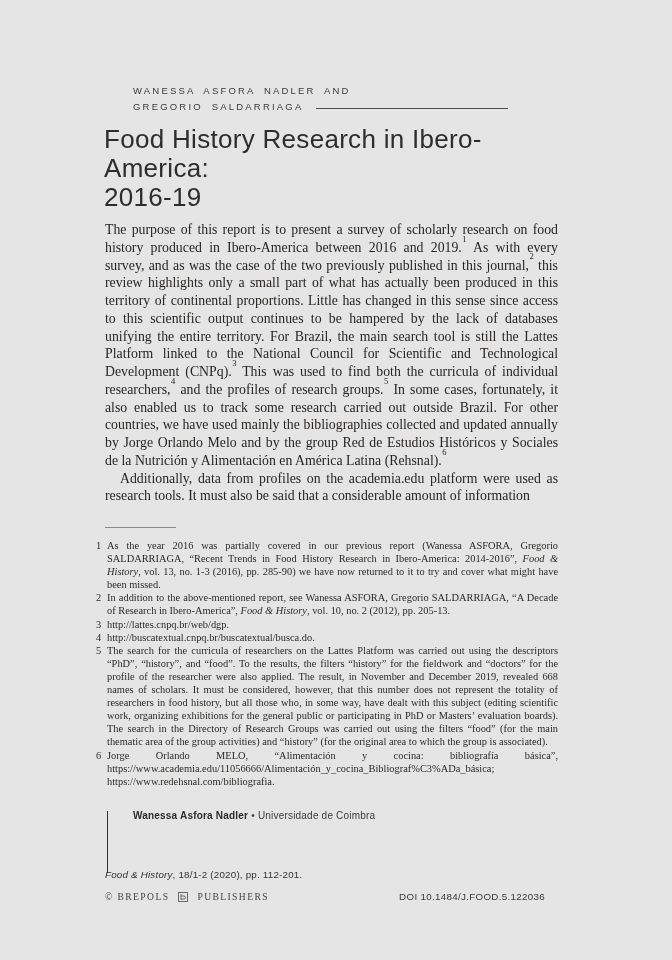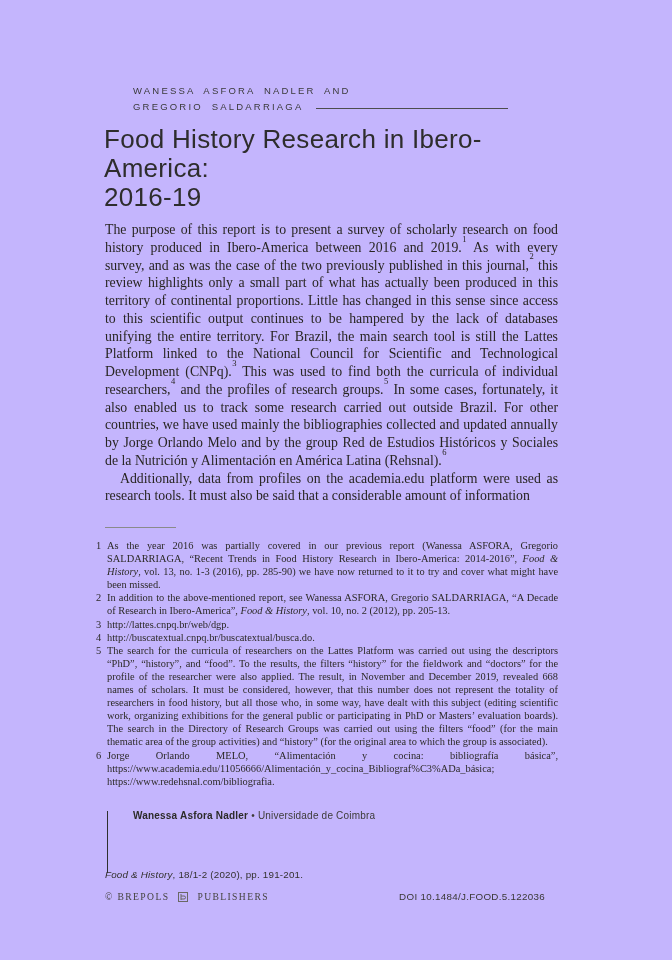--- a/index.html
+++ b/index.html
@@ -1,18 +1,18 @@
 <!DOCTYPE html>
 <html><head>
 <meta charset="utf-8">
 <style>
   * { margin:0; padding:0; box-sizing:border-box; }
   html,body { background:#ffffff; }
   .page {
-    position:relative; width:672px; height:960px; background:#c4b5fd;
+    position:relative; width:672px; height:960px; background:#e5e5e5;
     font-family:"Liberation Serif", serif; color:#2a2826; overflow:hidden;
   }
   
   .authors-header {
     position:absolute; left:133px; top:83px;
     font-family:"Liberation Sans", sans-serif; font-size:9.5px;
     letter-spacing:2.2px; word-spacing:4px; color:#3a3a3a; line-height:15.5px;
     font-weight:400;
   }
   .header-rule {
@@ -117,21 +117,21 @@
     </div>
   </section>
 
   <div class="affil-block">
     <div class="affil-bar"></div>
     <div class="affil-line">
       <span class="affil-name">Wanessa Asfora Nadler</span><span class="affil-sep">•</span><span class="affil-inst">Universidade de Coimbra</span>
     </div>
   </div>
 
-  <div class="journal-line"><em>Food &amp; History</em><span>, 18/1-2 (2020), pp. 191-201.</span></div>
+  <div class="journal-line"><em>Food &amp; History</em><span>, 18/1-2 (2020), pp. 112-201.</span></div>
 
   <div class="footer-row">
     <span class="copyright">© BREPOLS</span><span class="brepols-logo"><svg width="10" height="10" viewBox="0 0 10 10">
           <rect x="0.5" y="0.5" width="9" height="9" fill="none" stroke="#6a6864" stroke-width="1"></rect>
           <path d="M3 2 v6 M3 4 h3 a1.5 1.5 0 0 1 0 3 h-3" fill="none" stroke="#6a6864" stroke-width="1"></path>
         </svg></span><span class="publishers">PUBLISHERS</span>
     <span class="doi">DOI 10.1484/J.FOOD.5.122036</span>
   </div>
 
 </div>

